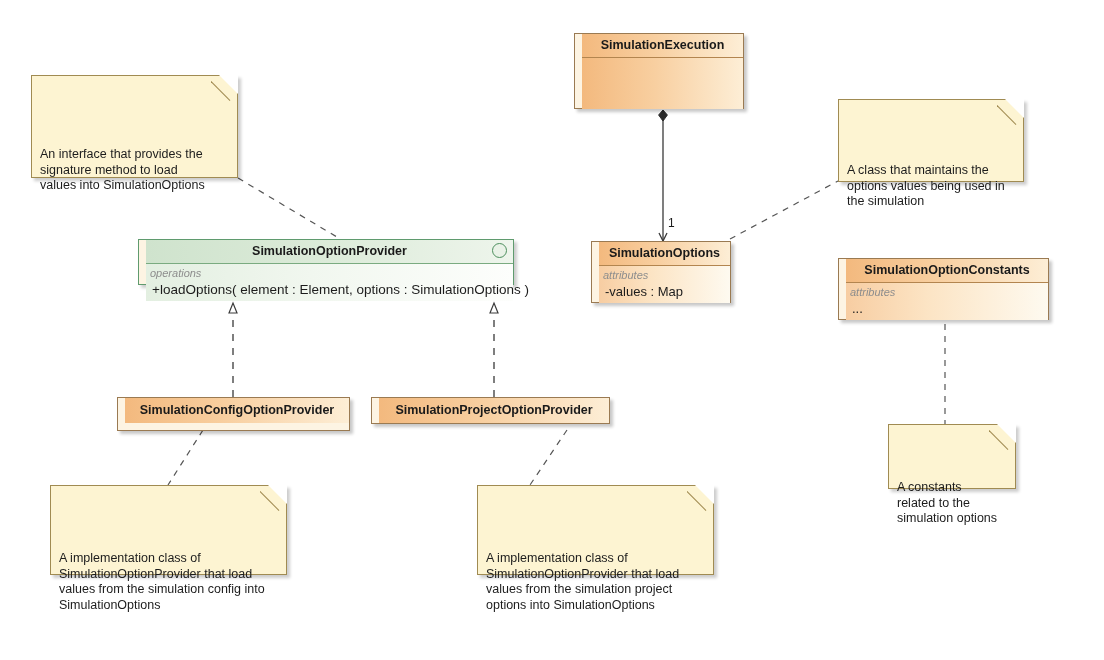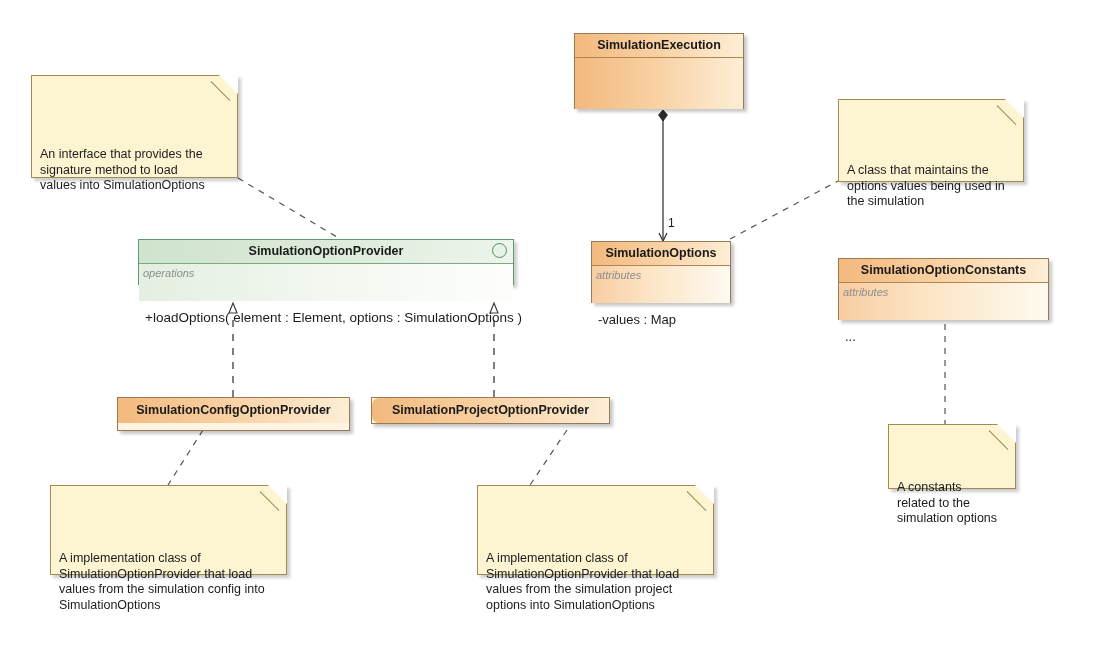--- a/index.html
+++ b/index.html
@@ -29,20 +29,21 @@
     height: 660px;
     pointer-events: none;
   }
   
   .uml-class {
     position: absolute;
     box-sizing: border-box;
     border: 1px solid #9a7a52;
     box-shadow: 3px 3px 3px rgba(0,0,0,0.22);
     background: #fdf4e3;
+    padding-left: 7px;
   }
   .uml-class.iface {
     border: 1px solid #5f9b6e;
     box-shadow: 3px 3px 3px rgba(0,0,0,0.20);
   }
   .cls-title {
     box-sizing: border-box;
     height: 24px;
     line-height: 22px;
     text-align: center;
@@ -72,21 +73,20 @@
     font-style: italic;
     color: #8d8d8d;
     line-height: 15px;
   }
   .cls-member {
     font-size: 13px;
     color: #1c1c1c;
     line-height: 17px;
     white-space: nowrap;
     padding-left: 2px;
-    margin-top: 28px;
   }
   .cls-member.center-op {
     text-align: left;
     font-size: 13.5px;
   }
   
   .cls-body-blank {
     background: linear-gradient(to right, #f3b97e 0%, #f8cfa0 45%, #fdeed6 100%);
   }
   
@@ -231,21 +231,21 @@
       <div class="cls-stereotype">attributes</div>
       <div class="cls-member">...</div>
     </div>
   </div>
 
   <div class="uml-class" style="left:117px; top:397px; width:233px; height:34px;">
     <div class="cls-title" style="height:25px; line-height:24px; border-bottom:none;">SimulationConfigOptionProvider</div>
   </div>
 
   <div class="uml-class" style="left:371px; top:397px; width:239px; height:27px;">
-    <div class="cls-title" style="height:25px; line-height:24px; border-bottom:none;border-radius:7px;">SimulationProjectOptionProvider</div>
+    <div class="cls-title" style="height:25px; line-height:24px; border-bottom:none;">SimulationProjectOptionProvider</div>
   </div>
 
   <div class="mult-label" style="left:668px; top:216px;">1</div>
 
   <div class="uml-note" style="left:31px; top:75px; width:207px; height:103px;">
     <div class="fold"></div>
     <div class="fold-line"></div>
     <div class="note-text" style="top:30px;">An interface that provides the
 signature method to load
 values into SimulationOptions</div>

